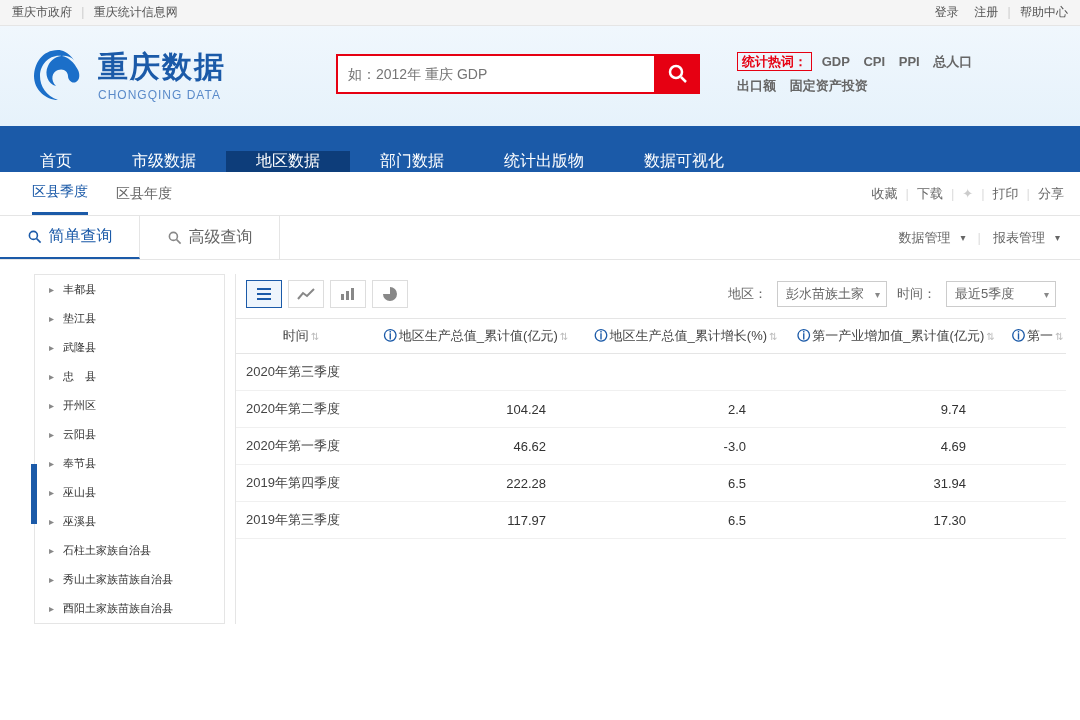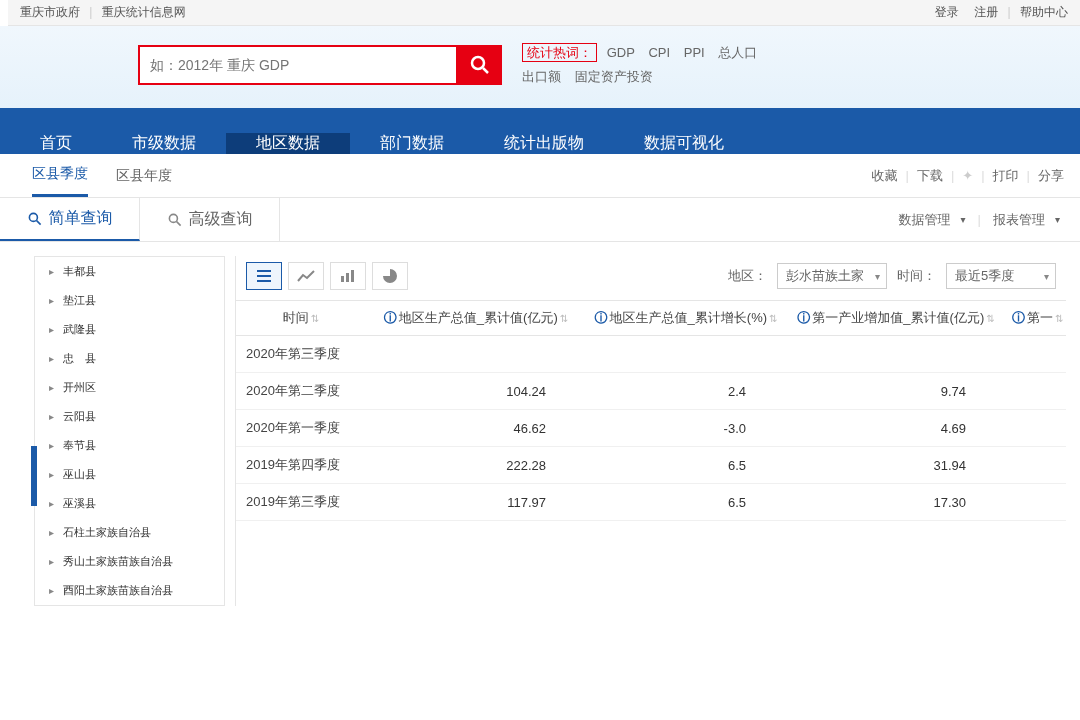--- a/index.html
+++ b/index.html
@@ -1,34 +1,34 @@
 <!DOCTYPE html>
 <html><head>
 <meta charset="utf-8">
 <style>
 * { margin:0; padding:0; box-sizing:border-box; }
 body { font-family:"Microsoft YaHei",Arial,sans-serif; font-size:13px; color:#333; background:#fff; }
 a { text-decoration:none; color:inherit; }
 
 
-.topbar { height:26px; background:#f5f5f5; border-bottom:1px solid #e5e5e5; display:flex; justify-content:space-between; align-items:center; padding:0 12px; font-size:12px; color:#666;margin-left:8px; }
+.topbar { height:26px; background:#f5f5f5; border-bottom:1px solid #e5e5e5; display:flex; justify-content:space-between; align-items:center; padding:0 12px; font-size:12px; color:#666; }
 .topbar span { margin:0 6px; color:#ccc; }
 .topbar a { color:#555; }
 
 
 .header { background:linear-gradient(to bottom,#f0f7fd,#e6f2fb); padding:18px 28px 22px; display:flex; align-items:center; }
 .logo { display:flex; align-items:center; gap:10px; }
 .logo-mark { width:60px; height:60px; }
 .logo-text { display:flex; flex-direction:column; }
 .logo-cn { font-size:30px; font-weight:bold; color:#1b5aa8; letter-spacing:2px; }
 .logo-en { font-size:12px; color:#5a8ac9; letter-spacing:1px; }
 .search-wrap { margin-left:110px; display:flex; }
 .search-box { width:320px; height:40px; border:2px solid #e60012; padding:0 10px; font-size:14px; outline:none; }
 .search-btn { width:44px; height:40px; background:#e60012; border:none; display:flex; align-items:center; justify-content:center; cursor:pointer; }
-.hot { margin-left:20px; font-size:13px; }
+.hot { margin-left:37px; font-size:13px;font-weight:bold; }
 .hot-label { color:#e60012; border:1px solid #e60012; padding:1px 4px; margin-right:6px; }
 .hot a, .hot span.hw { color:#666; margin-right:10px; }
 .hot-row2 { margin-top:6px; color:#666; }
 
 
 .nav { background:#1b5aa8; height:46px; display:flex; align-items:flex-end; padding-left:10px; }
 .nav-item { color:#fff; font-size:16px; padding:0 30px; display:flex; align-items:center; cursor:pointer; }
 .nav-item.active { background:#0d3d7a; }
 
 
@@ -89,20 +89,29 @@
   <div>
     <a>登录</a>
     <span></span>
     <a>注册</a>
     <span>|</span>
     <a>帮助中心</a>
   </div>
 </div>
 
 <div class="header">
+  <div class="logo">
+    <svg class="logo-mark" viewBox="0 0 60 60">
+      <path d="M30 6 C14 6 6 20 6 32 C6 46 18 56 30 56 C18 52 12 42 12 32 C12 20 22 10 34 12 C40 13 46 18 50 26 C52 30 52 36 48 38 C44 40 40 36 40 32 C40 28 36 24 30 26 C24 28 22 36 28 42 C20 40 16 30 20 22 C24 12 38 8 46 16 C40 8 34 6 30 6 Z" fill="#1b6fc9"></path>
+    </svg>
+    <div class="logo-text">
+      <div class="logo-cn">重庆数据</div>
+      <div class="logo-en">CHONGQING DATA</div>
+    </div>
+  </div>
   <div class="search-wrap">
     <input class="search-box" placeholder="如：2012年 重庆 GDP" style="">
     <button class="search-btn">
       <svg width="20" height="20" viewBox="0 0 20 20">
           <circle cx="8" cy="8" r="6" stroke="#fff" stroke-width="2.5" fill="none"></circle>
           <line x1="13" y1="13" x2="18" y2="18" stroke="#fff" stroke-width="2.5"></line>
         </svg>
     </button>
   </div>
   <div class="hot">

